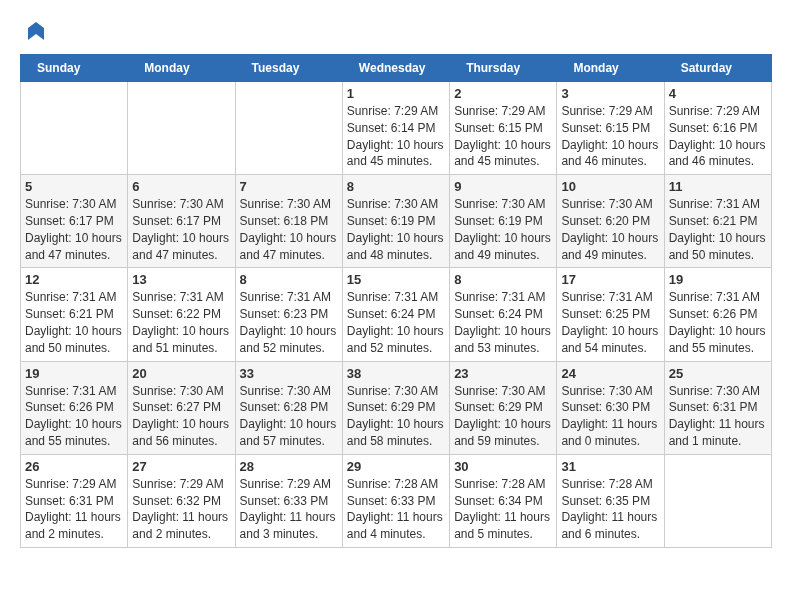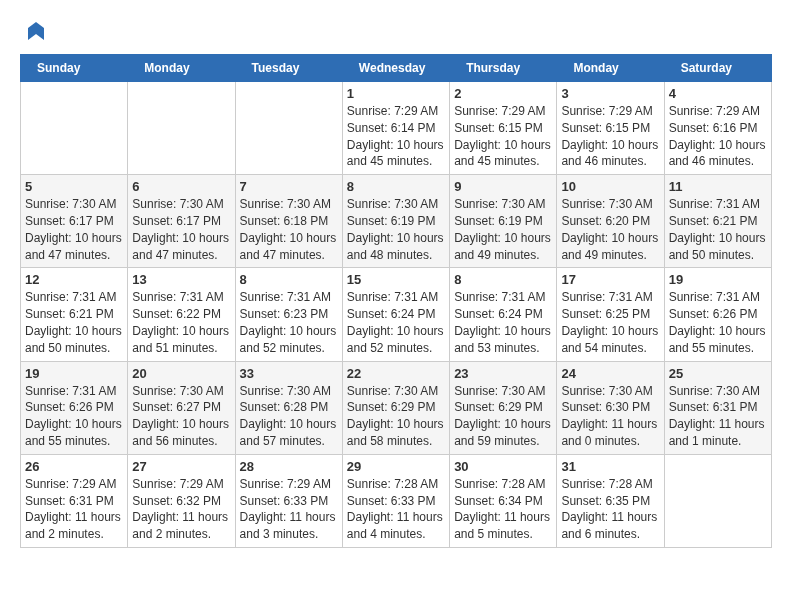--- a/index.html
+++ b/index.html
@@ -276,21 +276,21 @@
 and 56 minutes.</div>
         </td>
         <td>
           <div class="day-number">33</div>
           <div class="day-info" style="white-space: pre-line;">Sunrise: 7:30 AM
 Sunset: 6:28 PM
 Daylight: 10 hours
 and 57 minutes.</div>
         </td>
         <td>
-          <div class="day-number">22</div>
+          <div class="day-number">38</div>
           <div class="day-info" style="white-space: pre-line;">Sunrise: 7:30 AM
 Sunset: 6:29 PM
 Daylight: 10 hours
 and 58 minutes.</div>
         </td>
         <td>
           <div class="day-number">23</div>
           <div class="day-info" style="white-space: pre-line;">Sunrise: 7:30 AM
 Sunset: 6:29 PM
 Daylight: 10 hours

